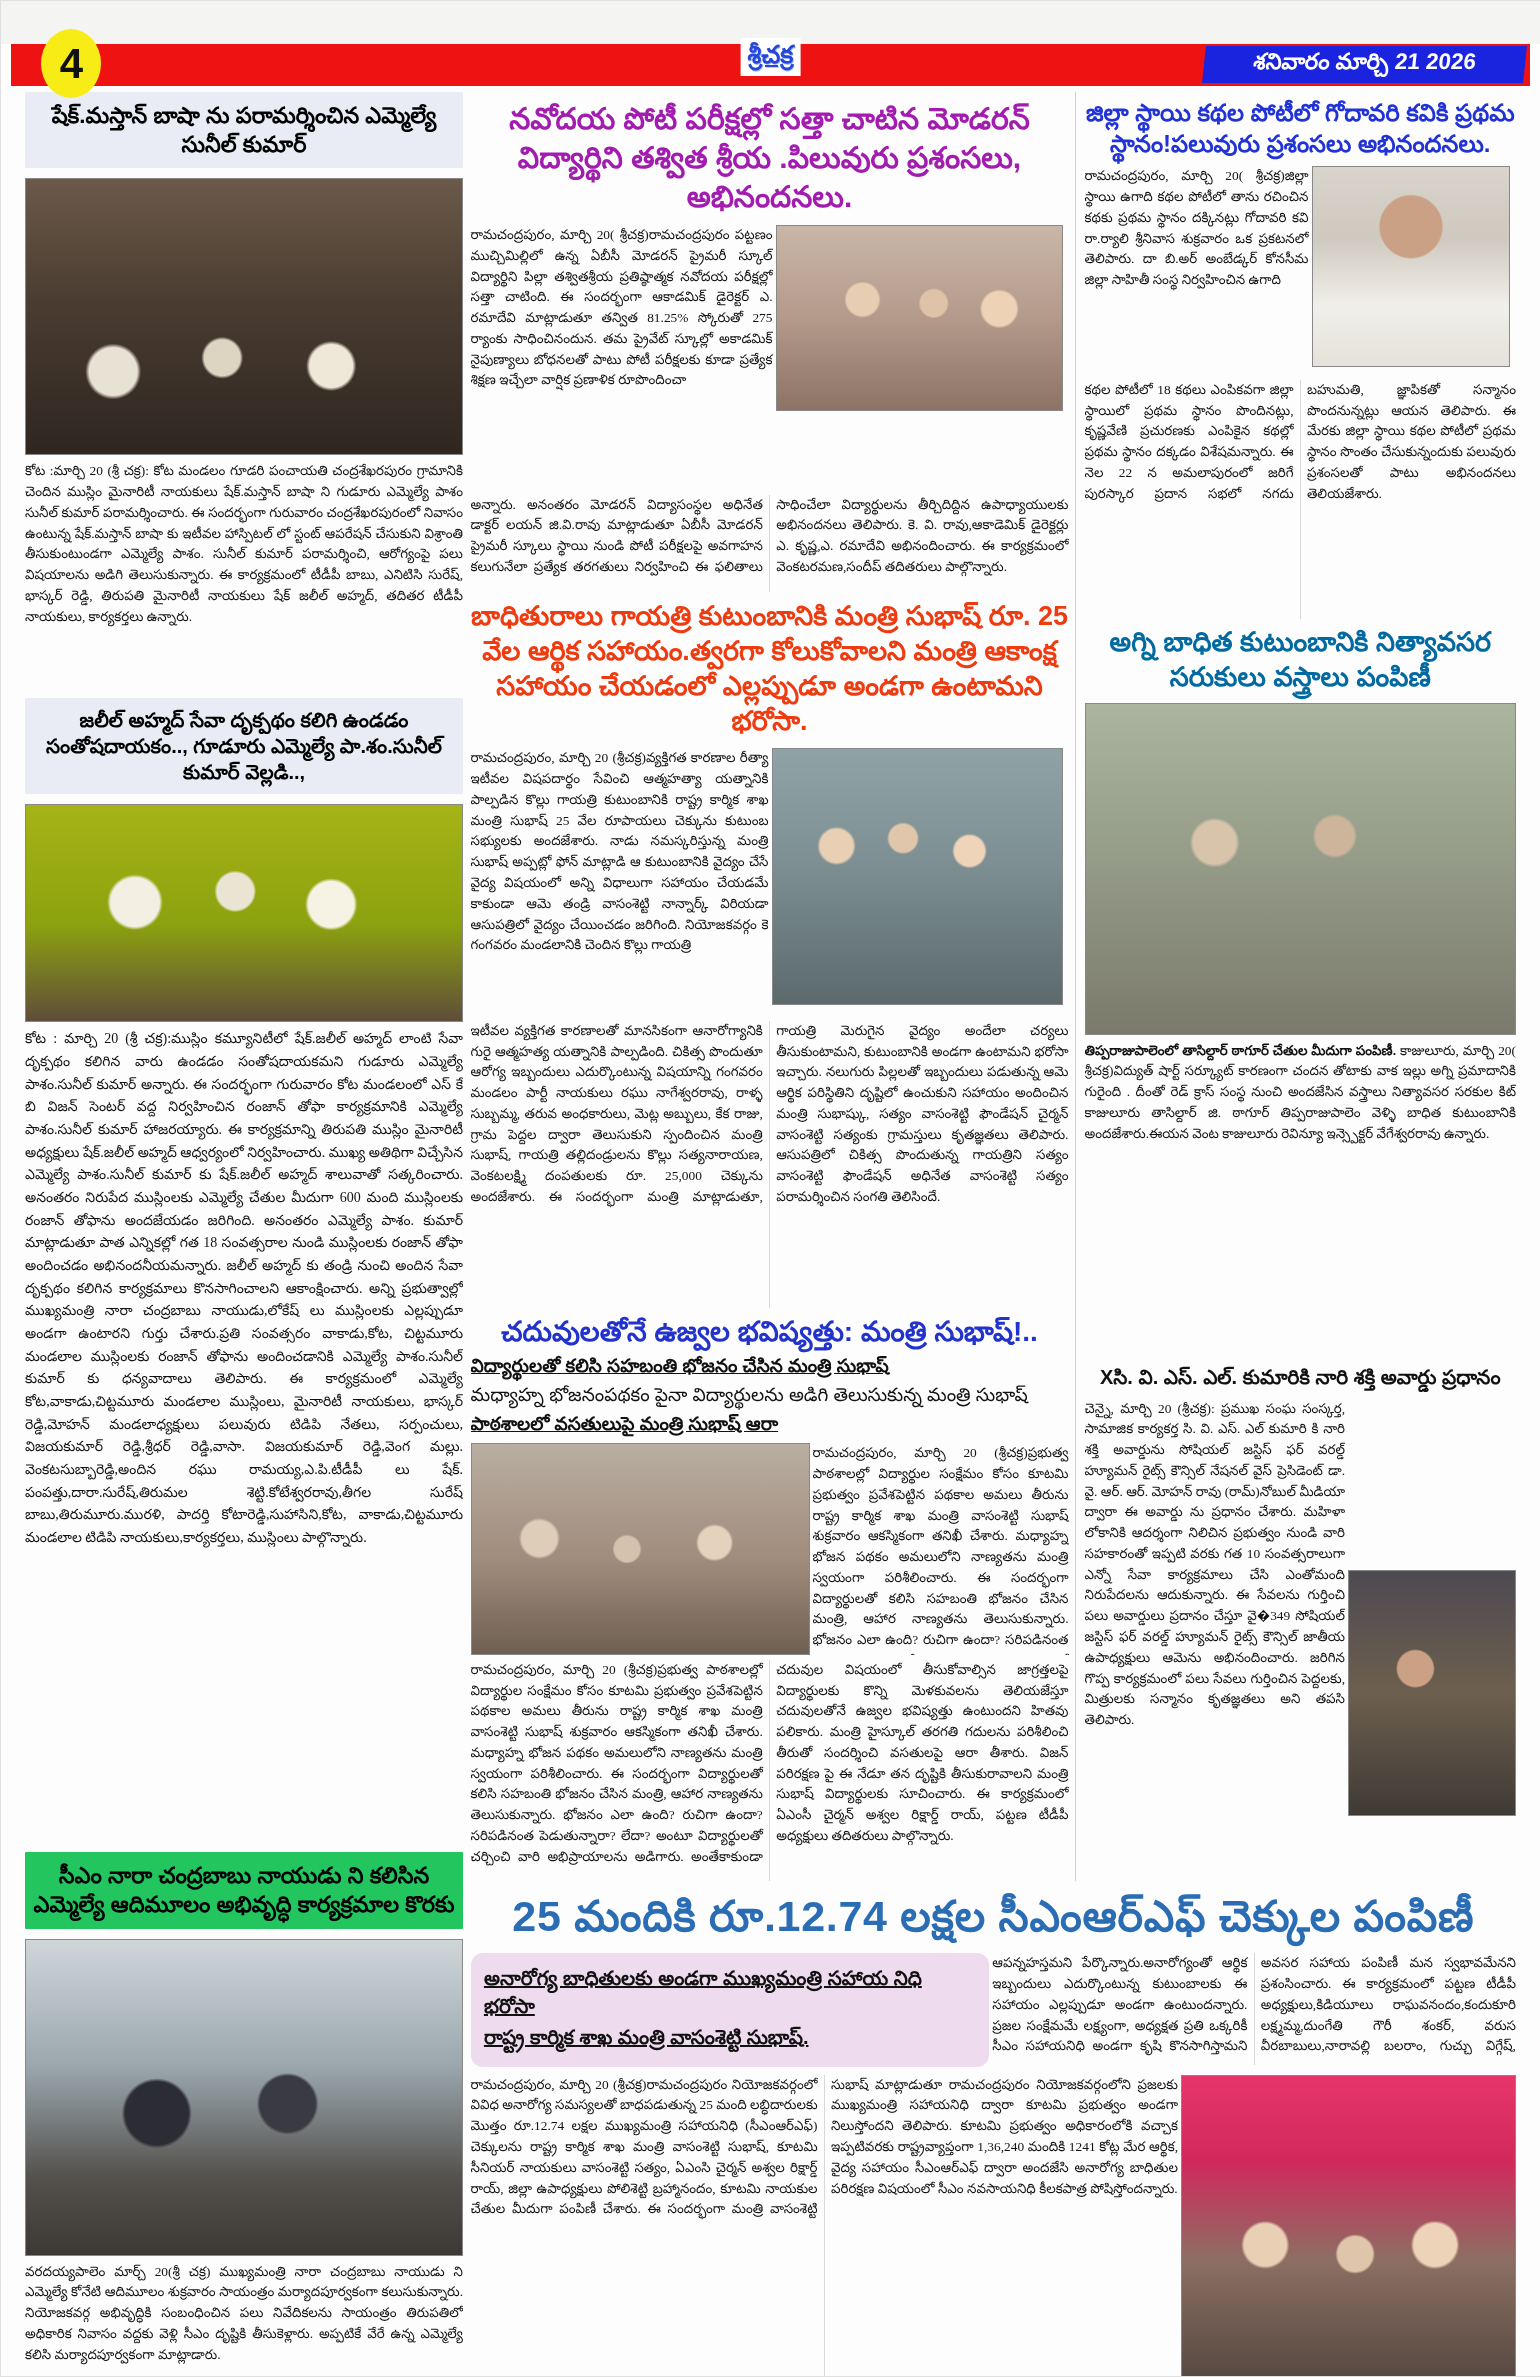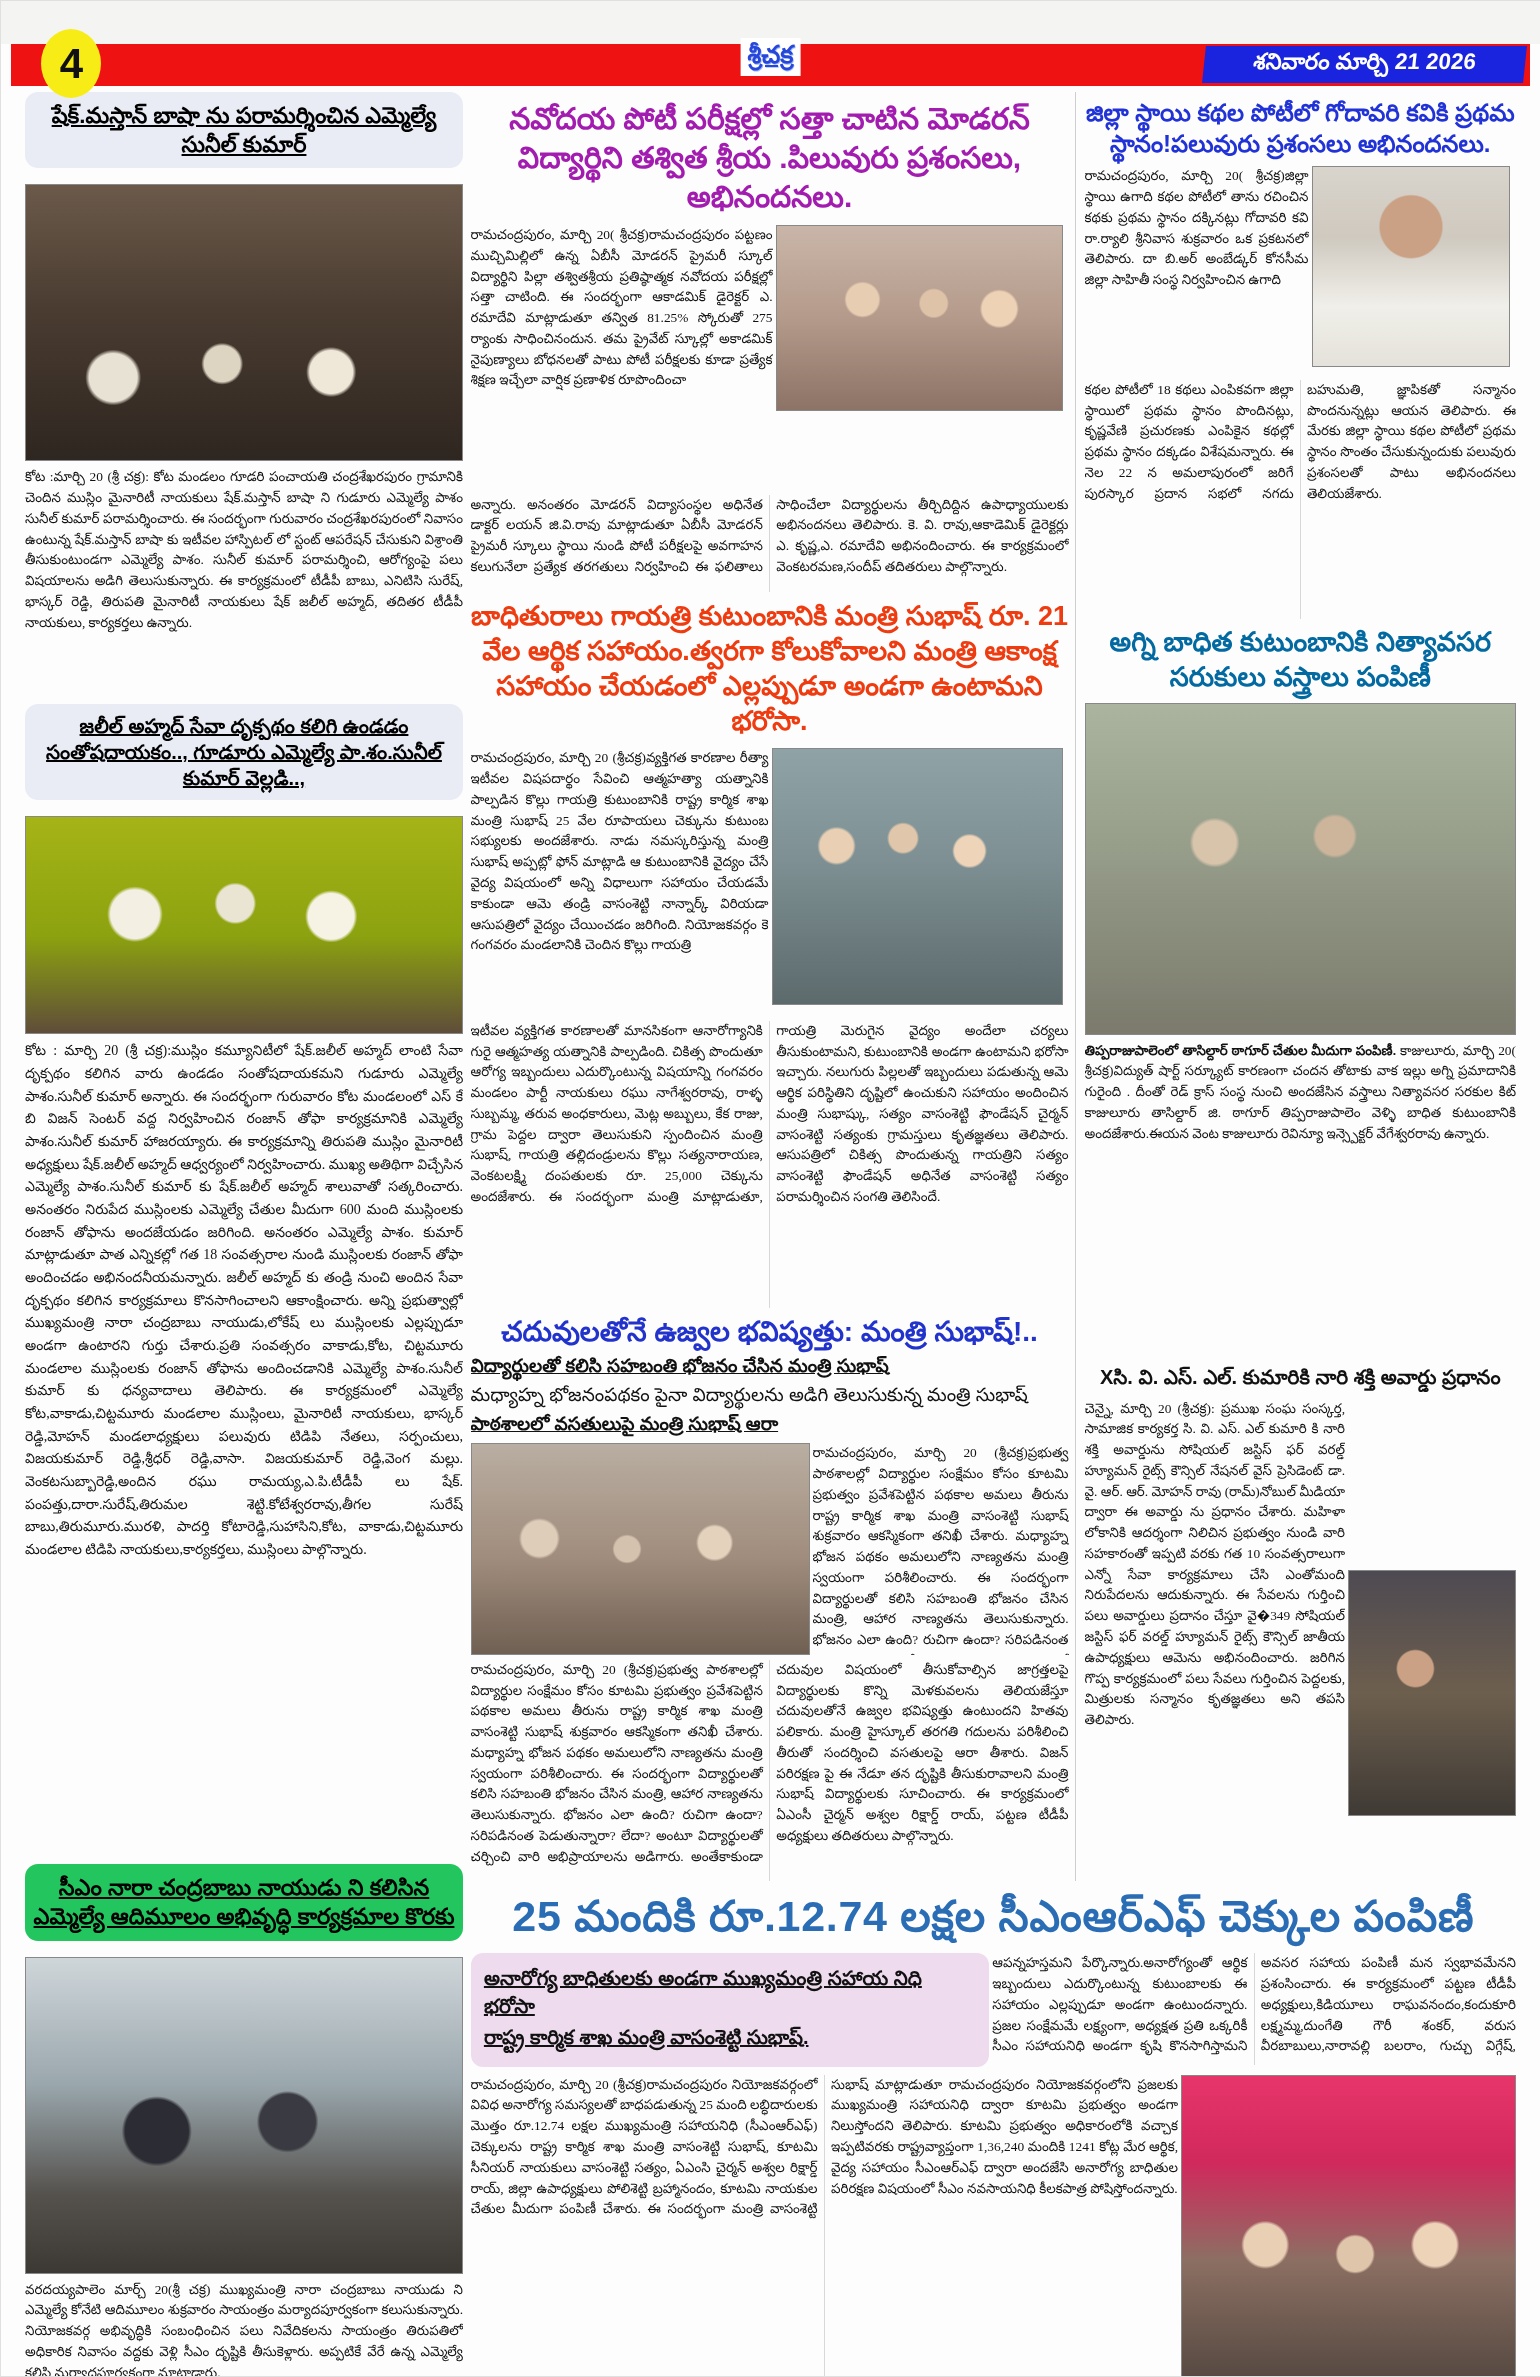--- a/index.html
+++ b/index.html
@@ -16,21 +16,21 @@
   
   .main{display:flex;gap:7.5px;padding:6px 24px 0 24px;align-items:flex-start;}
   .col-left{width:438px;flex:none;}
   .col-rest{flex:1;min-width:0;}
   .row-top{display:flex;gap:9px;height:1789px;overflow:hidden;}
   .col-center{width:605px;flex:none;border-right:0.7px solid #cfcfcf;padding-right:6px;box-sizing:border-box;}
   .col-right{flex:1;min-width:0;}
 
   
   .hl{font-family:"Liberation Sans",sans-serif;font-weight:bold;text-align:center;line-height:1.3;}
-  .hl-box{background:#e9ecf5;border-radius:13px;padding:9px 7.5px;color:#000;font-size:22.4px;margin-bottom:16px;text-decoration:underline;}
+  .hl-box{background:#e9ecf5;border-radius:1px;padding:9px 7.5px;color:#000;font-size:22.4px;margin-bottom:10px;}
   .hl-green{color:#a21caf;font-size:30px;margin:7px 0 9px 0;}
   .hl-red{color:#ee3b10;font-size:27px;margin:7.5px 0 9px 0;}
   .hl-blue{color:#2233cc;font-size:28px;margin:6px 0 4.5px 0;}
   .hl-maroon{color:#0369a1;font-size:27px;margin:6px 0 7.5px 0;}
   .hl-big{color:#2a6db5;font-size:43px;letter-spacing:0.7px;margin:7.5px 0 9px 0;}
   .hl-blue2{color:#2133d6;font-size:24px;margin:4.5px 0 7.5px 0;}
   .subhead-ul{font-family:"Liberation Sans",sans-serif;font-weight:bold;font-size:18.6px;text-decoration:underline;margin:3px 0;}
   .subhead-bold{font-family:"Liberation Sans",sans-serif;font-weight:bold;font-size:20px;text-align:center;margin:4.5px 0;}
 
   .body-txt{font-size:13.4px;line-height:1.55;text-align:justify;word-break:break-word;}
@@ -129,21 +129,21 @@
 
         <div class="col-center">
 
           <div class="hl hl-green">నవోదయ పోటీ పరీక్షల్లో సత్తా చాటిన మోడరన్ విద్యార్థిని తశ్విత శ్రీయ .పిలువురు ప్రశంసలు, అభినందనలు.</div>
           <div class="flexrow">
             <div class="body-txt clip" style="width:302px;height:265px;">రామచంద్రపురం, మార్చి 20( శ్రీచక్ర)రామచంద్రపురం పట్టణం ముచ్చిమిల్లిలో ఉన్న ఏబీసీ మోడరన్ ప్రైమరీ స్కూల్ విద్యార్థిని పిల్లా తశ్వితశ్రీయ ప్రతిష్ఠాత్మక నవోదయ పరీక్షల్లో సత్తా చాటింది. ఈ సందర్భంగా ఆకాడమిక్ డైరెక్టర్ ఎ. రమాదేవి మాట్లాడుతూ తన్విత 81.25% స్కోరుతో 275 ర్యాంకు సాధించినందున. తమ ప్రైవేట్ స్కూల్లో అకాడమిక్ నైపుణ్యాలు బోధనలతో పాటు పోటీ పరీక్షలకు కూడా ప్రత్యేక శిక్షణ ఇచ్చేలా వార్షిక ప్రణాళిక రూపొందించా</div>
             <div class="ph ph-indoor-group" style="width:287px;height:186px;"></div>
           </div>
           <div class="body-txt cols2 clip" style="height:97px;margin-top:4.5px;">అన్నారు. అనంతరం మోడరన్ విద్యాసంస్థల అధినేత డాక్టర్ లయన్ జి.వి.రావు మాట్లాడుతూ ఏబీసీ మోడరన్ ప్రైమరీ స్కూలు స్థాయి నుండి పోటీ పరీక్షలపై అవగాహన కలుగునేలా ప్రత్యేక తరగతులు నిర్వహించి ఈ ఫలితాలు సాధించేలా విద్యార్థులను తీర్చిదిద్దిన ఉపాధ్యాయులకు అభినందనలు తెలిపారు. కె. వి. రావు,ఆకాడెమిక్ డైరెక్టర్లు ఎ. కృష్ణ,ఎ. రమాదేవి అభినందించారు. ఈ కార్యక్రమంలో వెంకటరమణ,సందీప్ తదితరులు పాల్గొన్నారు.</div>
 
-          <div class="hl hl-red">బాధితురాలు గాయత్రి కుటుంబానికి మంత్రి సుభాష్ రూ. 21 వేల ఆర్థిక సహాయం.త్వరగా కోలుకోవాలని మంత్రి ఆకాంక్ష సహాయం చేయడంలో ఎల్లప్పుడూ అండగా ఉంటామని భరోసా.</div>
+          <div class="hl hl-red">బాధితురాలు గాయత్రి కుటుంబానికి మంత్రి సుభాష్ రూ. 25 వేల ఆర్థిక సహాయం.త్వరగా కోలుకోవాలని మంత్రి ఆకాంక్ష సహాయం చేయడంలో ఎల్లప్పుడూ అండగా ఉంటామని భరోసా.</div>
           <div class="flexrow">
             <div class="body-txt clip" style="width:298px;height:268px;">రామచంద్రపురం, మార్చి 20 (శ్రీచక్ర)వ్యక్తిగత కారణాల రీత్యా ఇటీవల విషపదార్థం సేవించి ఆత్మహత్యా యత్నానికి పాల్పడిన కొల్లు గాయత్రి కుటుంబానికి రాష్ట్ర కార్మిక శాఖ మంత్రి సుభాష్ 25 వేల రూపాయలు చెక్కును కుటుంబ సభ్యులకు అందజేశారు. నాడు నమస్కరిస్తున్న మంత్రి సుభాష్ అప్పట్లో ఫోన్ మాట్లాడి ఆ కుటుంబానికి వైద్యం చేసే వైద్య విషయంలో అన్ని విధాలుగా సహాయం చేయడమే కాకుండా ఆమె తండ్రి వాసంశెట్టి నాన్నార్క్ విరియడా ఆసుపత్రిలో వైద్యం చేయించడం జరిగింది. నియోజకవర్గం కె గంగవరం మండలానికి చెందిన కొల్లు గాయత్రి</div>
             <div class="ph ph-cheque" style="width:291px;height:257px;"></div>
           </div>
           <div class="body-txt cols2 clip" style="height:287px;margin-top:4.5px;">ఇటీవల వ్యక్తిగత కారణాలతో మానసికంగా ఆనారోగ్యానికి గురై ఆత్మహత్య యత్నానికి పాల్పడింది. చికిత్స పొందుతూ ఆరోగ్య ఇబ్బందులు ఎదుర్కొంటున్న విషయాన్ని గంగవరం మండలం పార్టీ నాయకులు రఘు నాగేశ్వరరావు, రాళ్ళ సుబ్బమ్మ, తరువ అంధకారులు, మెట్ల అబ్బులు, కేక రాజు, గ్రామ పెద్దల ద్వారా తెలుసుకుని స్పందించిన మంత్రి సుభాష్, గాయత్రి తల్లిదండ్రులను కొల్లు సత్యనారాయణ, వెంకటలక్ష్మి దంపతులకు రూ. 25,000 చెక్కును అందజేశారు. ఈ సందర్భంగా మంత్రి మాట్లాడుతూ, గాయత్రి మెరుగైన వైద్యం అందేలా చర్యలు తీసుకుంటామని, కుటుంబానికి అండగా ఉంటామని భరోసా ఇచ్చారు. నలుగురు పిల్లలతో ఇబ్బందులు పడుతున్న ఆమె ఆర్థిక పరిస్థితిని దృష్టిలో ఉంచుకుని సహాయం అందించిన మంత్రి సుభాష్కు, సత్యం వాసంశెట్టి ఫౌండేషన్ చైర్మన్ వాసంశెట్టి సత్యంకు గ్రామస్తులు కృతజ్ఞతలు తెలిపారు. ఆసుపత్రిలో చికిత్స పొందుతున్న గాయత్రిని సత్యం వాసంశెట్టి ఫౌండేషన్ అధినేత వాసంశెట్టి సత్యం పరామర్శించిన సంగతి తెలిసిందే.</div>
 
           <div class="hl hl-blue">చదువులతోనే ఉజ్వల భవిష్యత్తు: మంత్రి సుభాష్!..</div>
           <div class="subhead-ul">విద్యార్థులతో కలిసి సహబంతి భోజనం చేసిన మంత్రి సుభాష్</div>
           <div class="subhead-ul" style="text-decoration:none;font-weight:normal;">మధ్యాహ్న భోజనంపథకం పైనా విద్యార్థులను అడిగి తెలుసుకున్న మంత్రి సుభాష్</div>
           <div class="subhead-ul">పాఠశాలలో వసతులుపై మంత్రి సుభాష్ ఆరా</div>

